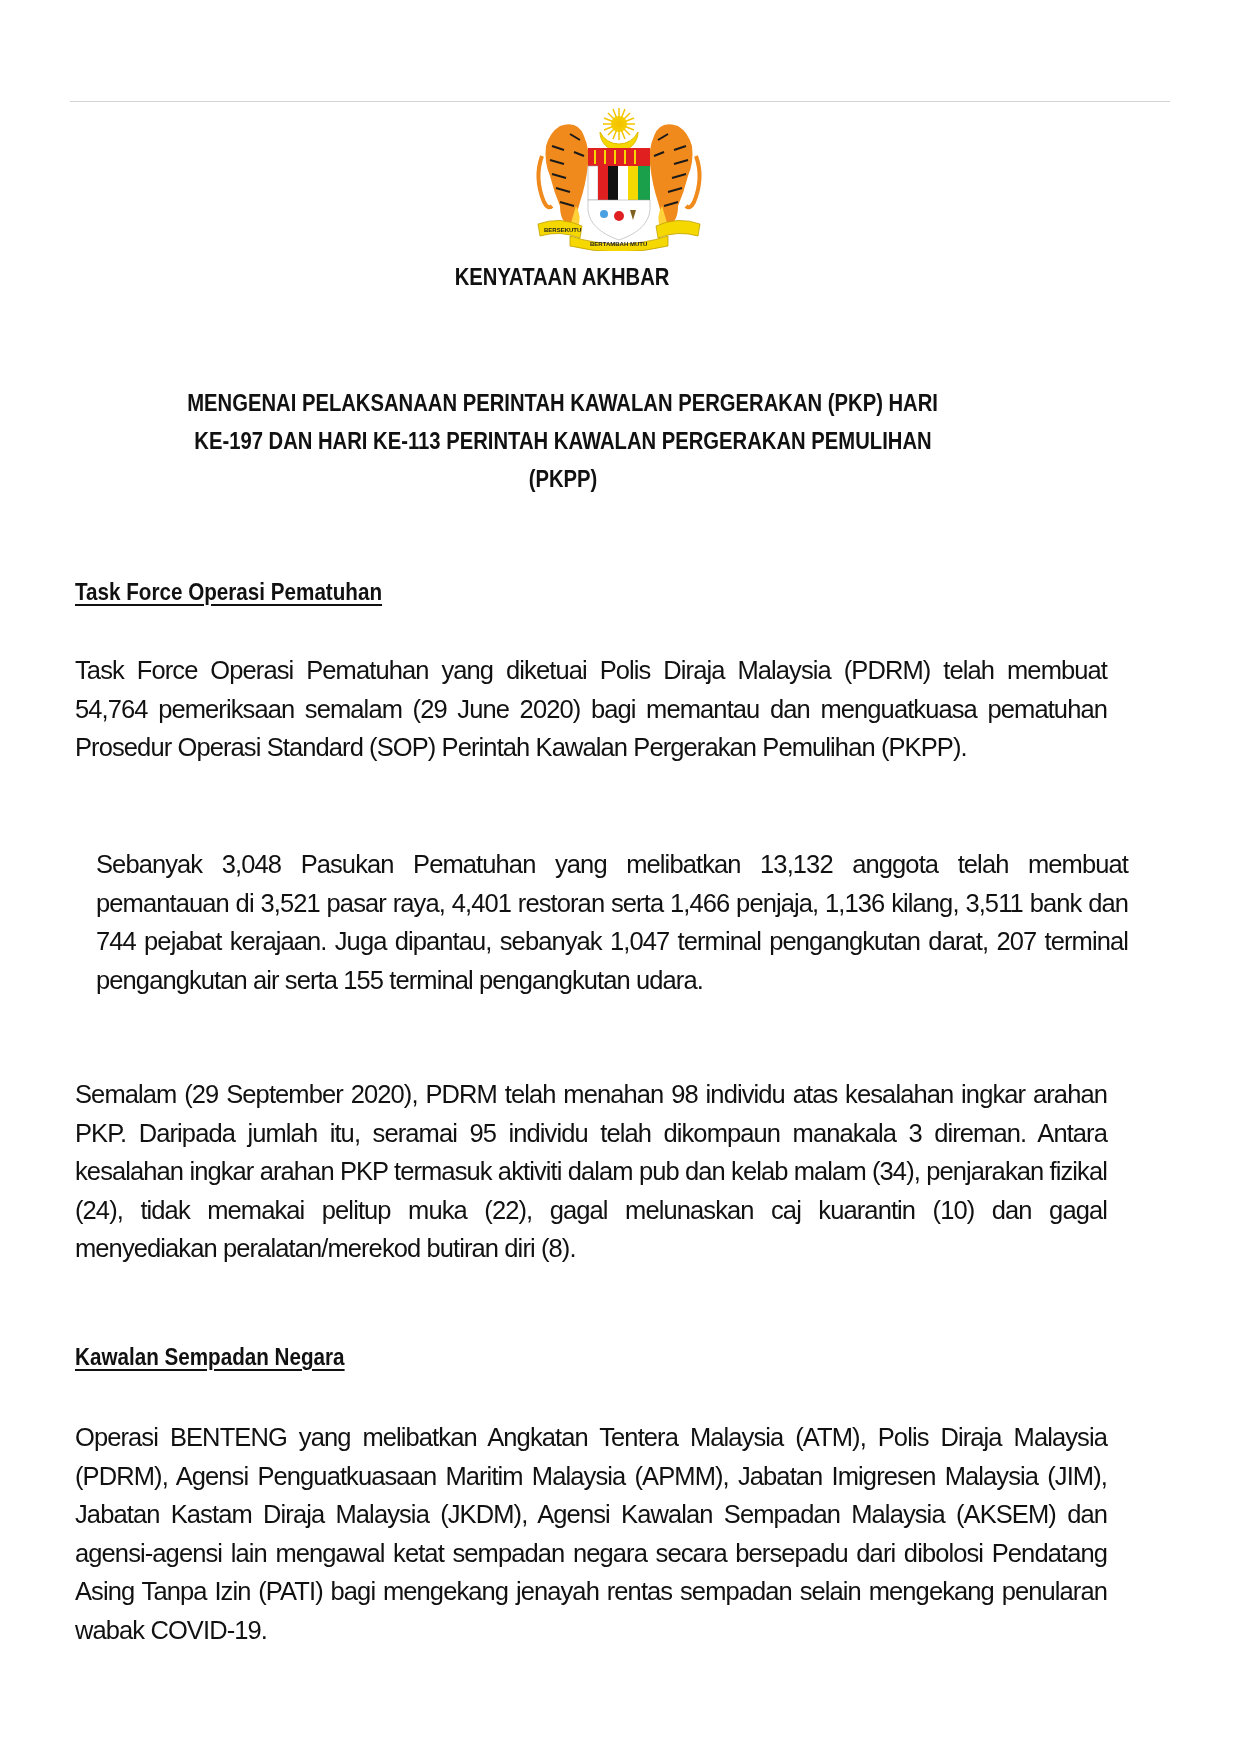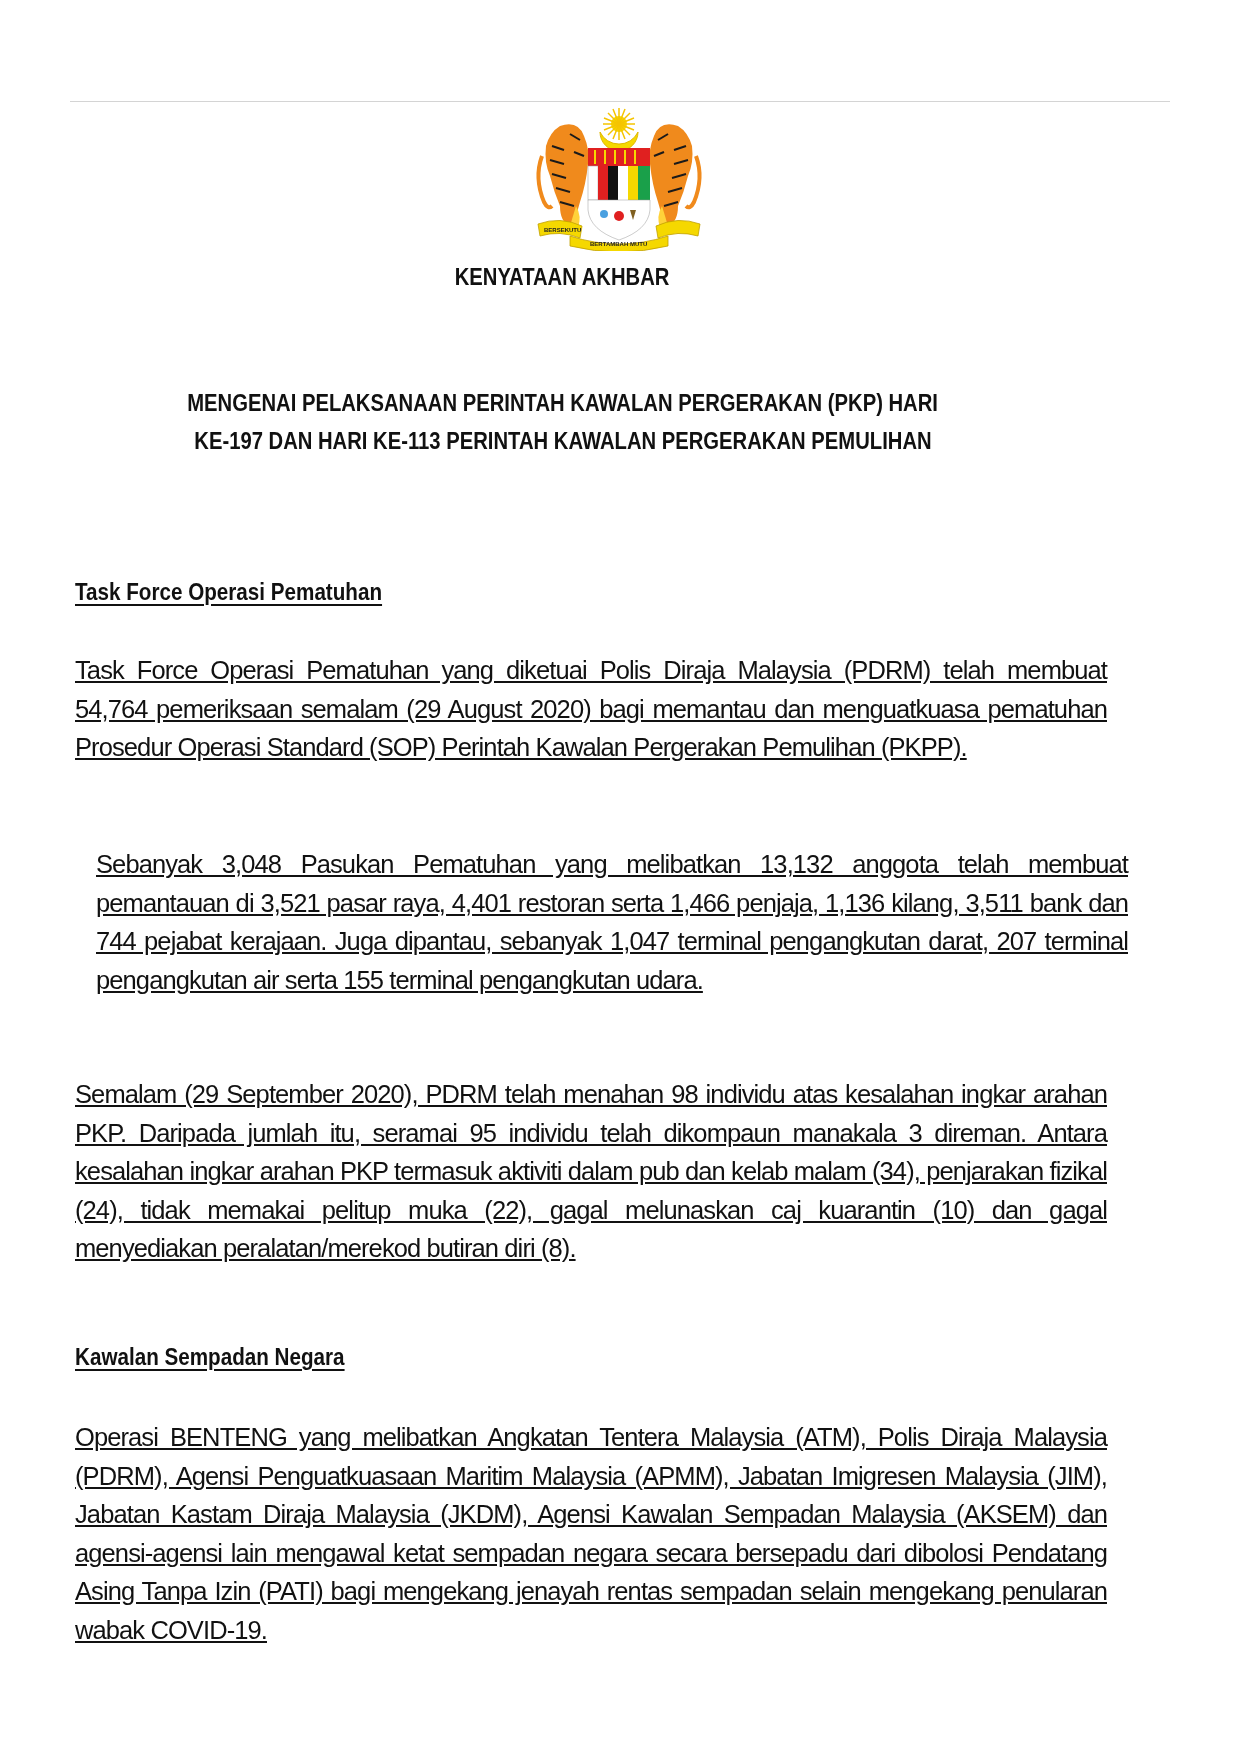--- a/index.html
+++ b/index.html
@@ -4,21 +4,21 @@
   <style>
     html, body { margin: 0; padding: 0; background: #ffffff; }
     body { width: 1239px; height: 1754px; position: relative; overflow: hidden;
            font-family: "Liberation Sans", sans-serif; color: #111111; }
     .top-rule { position: absolute; left: 70px; top: 101px; width: 1100px; height: 1px; background: #d4d4d4; }
     .crest { position: absolute; left: 530px; top: 106px; width: 178px; height: 145px; }
     .heading-block { position: absolute; left: 0; width: 1125px; text-align: center; font-weight: bold; }
     .press-title { top: 258px; font-size: 23px; line-height: 38px; }
     .subject { top: 384px; font-size: 23px; line-height: 38px; padding: 0 101px; box-sizing: border-box; }
     .cond { display: inline-block; transform: scaleX(0.88); transform-origin: center; white-space: nowrap; }
-    .section { position: absolute; left: 75px; width: 1032px; text-decoration: underline; }
+    .section { position: absolute; left: 75px; width: 1032px; }
     .section-title { font-size: 24px; font-weight: bold; text-decoration: underline; text-underline-offset: 4px;
                      display: inline-block; transform: scaleX(0.86); transform-origin: left; white-space: nowrap; }
     .para { font-size: 25.5px; line-height: 38.5px; text-align: justify; margin: 0;
             letter-spacing: -0.9px; word-spacing: 0px; }
     .s1 { top: 578px; }
     .p1 { top: 651px; }
     .p2 { top: 845px; margin-left: 21px; }
     .p3 { top: 1075px; }
     .s2 { top: 1343px; }
     .p4 { top: 1418px; }
@@ -103,27 +103,28 @@
   <text x="60" y="140" font-size="6" font-family="Liberation Sans, sans-serif" font-weight="bold" fill="#222">BERTAMBAH MUTU</text>
 </svg>
 
 <div class="heading-block press-title">
   <div><span class="cond">KENYATAAN AKHBAR</span></div>
 </div>
 
 <div class="heading-block subject">
   <div><span class="cond">MENGENAI PELAKSANAAN PERINTAH KAWALAN PERGERAKAN (PKP) HARI</span></div>
   <div><span class="cond">KE-197 DAN HARI KE-113 PERINTAH KAWALAN PERGERAKAN PEMULIHAN</span></div>
+  <div><span class="cond">(PKPP)</span></div>
 </div>
 
 <div class="section s1">
   <span class="section-title">Task Force Operasi Pematuhan</span>
 </div>
 
-<p class="section para p1">Task Force Operasi Pematuhan yang diketuai Polis Diraja Malaysia (PDRM) telah membuat 54,764 pemeriksaan semalam (29 August 2020) bagi memantau dan menguatkuasa pematuhan Prosedur Operasi Standard (SOP) Perintah Kawalan Pergerakan Pemulihan (PKPP).</p>
+<p class="section para p1">Task Force Operasi Pematuhan yang diketuai Polis Diraja Malaysia (PDRM) telah membuat 54,764 pemeriksaan semalam (29 June 2020) bagi memantau dan menguatkuasa pematuhan Prosedur Operasi Standard (SOP) Perintah Kawalan Pergerakan Pemulihan (PKPP).</p>
 <p class="section para p2">Sebanyak 3,048 Pasukan Pematuhan yang melibatkan 13,132 anggota telah membuat pemantauan di 3,521 pasar raya, 4,401 restoran serta 1,466 penjaja, 1,136 kilang, 3,511 bank dan 744 pejabat kerajaan. Juga dipantau, sebanyak 1,047 terminal pengangkutan darat, 207 terminal pengangkutan air serta 155 terminal pengangkutan udara.</p>
 <p class="section para p3">Semalam (29 September 2020), PDRM telah menahan 98 individu atas kesalahan ingkar arahan PKP. Daripada jumlah itu, seramai 95 individu telah dikompaun manakala 3 direman. Antara kesalahan ingkar arahan PKP termasuk aktiviti dalam pub dan kelab malam (34), penjarakan fizikal (24), tidak memakai pelitup muka (22), gagal melunaskan caj kuarantin (10) dan gagal menyediakan peralatan/merekod butiran diri (8).</p>
 
 <div class="section s2">
   <span class="section-title">Kawalan Sempadan Negara</span>
 </div>
 
 <p class="section para p4">Operasi BENTENG yang melibatkan Angkatan Tentera Malaysia (ATM), Polis Diraja Malaysia (PDRM), Agensi Penguatkuasaan Maritim Malaysia (APMM), Jabatan Imigresen Malaysia (JIM), Jabatan Kastam Diraja Malaysia (JKDM), Agensi Kawalan Sempadan Malaysia (AKSEM) dan agensi-agensi lain mengawal ketat sempadan negara secara bersepadu dari dibolosi Pendatang Asing Tanpa Izin (PATI) bagi mengekang jenayah rentas sempadan selain mengekang penularan wabak COVID-19.</p>
 
 </body></html>

